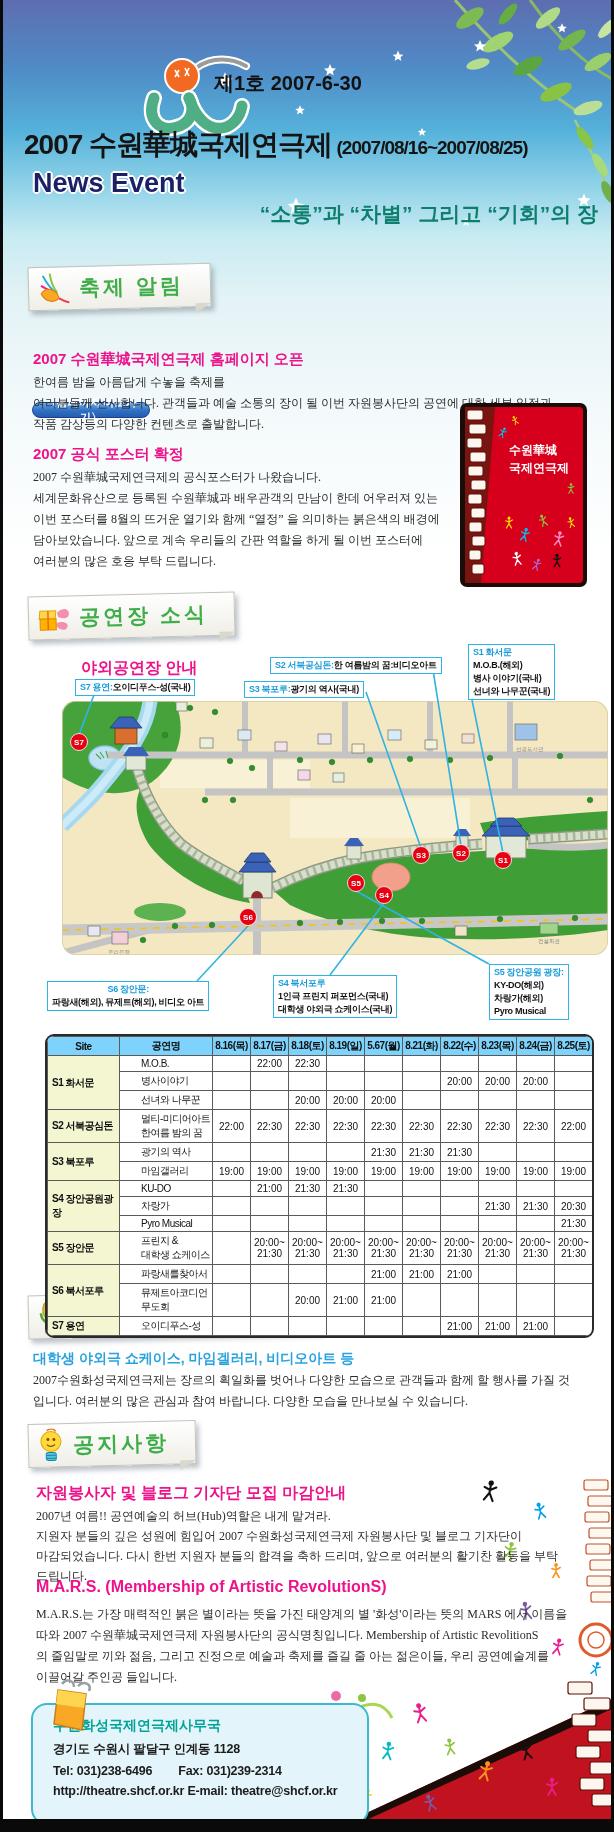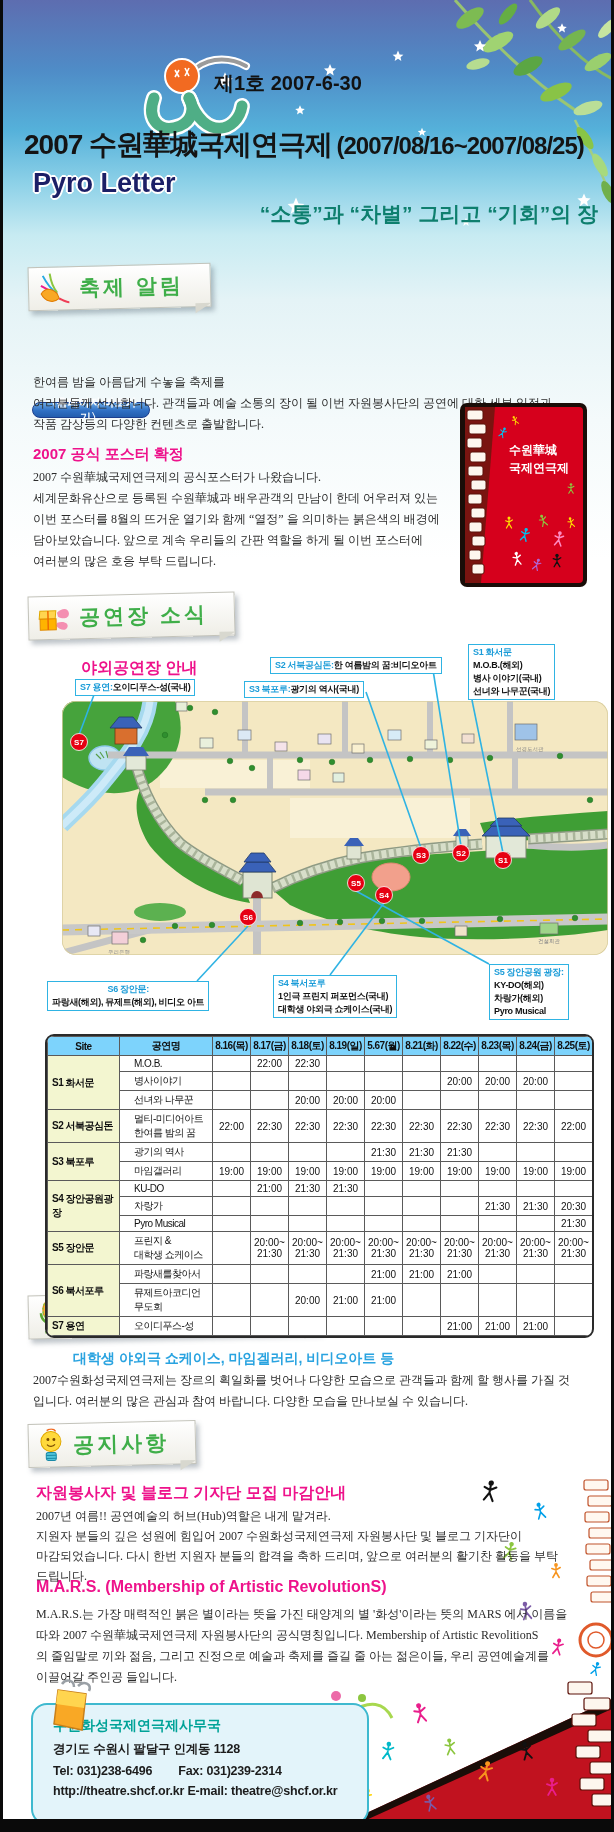--- a/index.html
+++ b/index.html
@@ -7,21 +7,21 @@
     font-family:"Liberation Sans",sans-serif;
     background:linear-gradient(180deg,#5d6db0 0px,#4f8cc7 70px,#55b1da 130px,#8fd2e8 185px,#c7ebf2 235px,#e4f3f6 300px,#f4fafb 420px,#ffffff 560px,#ffffff 100%);}
   .edge{position:absolute;top:0;bottom:0;width:3px;background:#0a0a0a;z-index:50;}
   .edge.left{left:0}.edge.right{right:0}
   .bottombar{position:absolute;left:0;right:0;bottom:0;height:13px;background:#0a0a0a;z-index:50;}
   .abs{position:absolute;}
   
   .issue{left:214px;top:70px;font-size:20px;font-weight:bold;color:#121212;letter-spacing:0;}
   .title-row{left:24px;top:126px;white-space:nowrap;}
   .title-main{font-size:28px;font-weight:bold;color:#141414;letter-spacing:-1px;}
-  .title-dates{font-size:24px;font-weight:bold;color:#141414;letter-spacing:-1px;}
+  .title-dates{font-size:19px;font-weight:bold;color:#141414;letter-spacing:-1px;}
   .newsletter{left:33px;top:168px;font-size:27px;font-weight:bold;color:#1b1f66;
     text-shadow:-2px 0 #fff,2px 0 #fff,0 -2px #fff,0 2px #fff,-1px -1px #fff,1px 1px #fff,-1px 1px #fff,1px -1px #fff;}
   .tagline{right:16px;top:200px;width:420px;text-align:right;font-size:21px;font-weight:bold;color:#0e7f6e;letter-spacing:0;}
   
   .banner{position:absolute;height:36px;padding:3px 26px 3px 8px;display:flex;align-items:center;gap:8px;
     background:linear-gradient(180deg,#ffffff,#efeee7);border:1px solid #c3c3ba;
     box-shadow:3px 4px 5px rgba(70,85,100,.35);transform:rotate(-1.4deg);}
   .banner .fold{position:absolute;right:-1px;bottom:-7px;width:0;height:0;
     border-left:16px solid #d8d8cf;border-bottom:10px solid transparent;}
   .btext{font-size:21px;font-weight:bold;color:#3fae49;letter-spacing:3px;white-space:nowrap;}
@@ -36,25 +36,25 @@
   
   .mlabel{position:absolute;background:#fff;border:1.5px solid #2fb3e3;padding:1px 4px;
     font-size:9px;font-weight:bold;color:#111;white-space:nowrap;line-height:13px;z-index:3;letter-spacing:-0.3px;}
   .mlabel .lt{color:#1b9cd8;}
   
   .tablewrap{position:absolute;left:45px;top:1034px;width:545px;border:2px solid #2a2a2a;border-radius:9px;overflow:hidden;background:#fff;z-index:2;}
   table.sched{border-collapse:collapse;width:100%;table-layout:fixed;}
   table.sched th,table.sched td{border:1px solid #5a5a5a;font-size:10px;text-align:center;padding:2px 1px;color:#111;}
   table.sched th{background:#7dd3fc;font-weight:bold;height:14px;letter-spacing:-0.5px;}
   table.sched td.site{background:#f3f6d0;font-weight:bold;text-align:left;padding-left:4px;letter-spacing:-0.5px;}
-  table.sched td.pname{text-align:left;padding-left:14px;white-space:pre-line;letter-spacing:-0.5px;}
+  table.sched td.pname{text-align:left;padding-left:21px;white-space:pre-line;letter-spacing:-0.5px;}
   table.sched td.time{white-space:pre-line;}
   table.sched col.c-site{width:72px;} table.sched col.c-name{width:93px;} table.sched col.c-day{width:38px;}
   
-  .subhead-blue{position:absolute;font-size:14px;font-weight:bold;color:#29a3e0;white-space:nowrap;margin-left:40px;}
+  .subhead-blue{position:absolute;font-size:14px;font-weight:bold;color:#29a3e0;white-space:nowrap;}
   
   .footbox{position:absolute;left:31px;top:1703px;width:334px;height:118px;background:#e3f4fa;
     border:2px solid #3fb9cf;border-radius:16px;z-index:2;}
   .footbox .inner{padding:12px 0 0 20px;}
   .f-org{font-size:14px;font-weight:bold;color:#00a398;margin-bottom:6px;}
   .f-line{font-size:12.5px;font-weight:bold;color:#1c1c1c;margin-bottom:6px;letter-spacing:-0.2px;white-space:nowrap;}
   .f-line .gap{display:inline-block;width:26px;}
   svg text{font-family:"Liberation Sans",sans-serif;}
   .marker-dot{fill:#e60012;stroke:#fff;stroke-width:0.8;}
   .marker-text{fill:#fff;font-size:8px;font-weight:bold;text-anchor:middle;}
@@ -124,35 +124,36 @@
       <use href="#star5" transform="translate(584,200) scale(1.1)"></use>
       <use href="#star5" transform="translate(466,222) scale(0.7)"></use>
     </g>
   </svg>
 
   <div class="abs issue">제1호 2007-6-30</div>
   <div class="abs title-row">
     <span class="title-main">2007 수원華城국제연극제</span>
     <span class="title-dates">(2007/08/16~2007/08/25)</span>
   </div>
-  <div class="abs newsletter">Pyro Letter</div>
+  <div class="abs newsletter">News Event</div>
   <div class="abs tagline">“소통”과 “차별” 그리고 “기회”의 장</div>
 
   <div class="banner" style="left:28px;top:265px;">
     <svg width="34" height="34" viewBox="0 0 34 34">
       <path d="M6,4 C10,12 14,18 20,22" stroke="#29abe2" stroke-width="2" fill="none"></path>
       <path d="M13,2 C14,10 16,16 20,21" stroke="#8cc63f" stroke-width="2" fill="none"></path>
       <path d="M4,14 C9,17 14,20 19,22" stroke="#ec1e8c" stroke-width="2" fill="none"></path>
       <path d="M20,22 C14,16 8,16 4,22 C8,30 16,32 22,27 Z" fill="#f9a825" stroke="#e07b00" stroke-width="1"></path>
       <path d="M22,27 C26,29 29,31 32,31" stroke="#ef3e56" stroke-width="2" fill="none"></path>
     </svg>
     <span class="btext">축제 알림</span>
     <div class="fold"></div>
   </div>
 
+  <div class="headline" style="left:33px;top:350px;">2007 수원華城국제연극제 홈페이지 오픈</div>
   <div class="bodytext" style="left:33px;top:372px;">한여름 밤을 아름답게 수놓을 축제를
 여러분들께 선사합니다.  관객들과 예술 소통의 장이 될 이번 자원봉사단의 공연에 대한 세부 일정과
 작품 감상등의 다양한 컨텐츠로 출발합니다.</div>
 
   <button class="go-btn">〈홈페이지 바로가기〉</button>
 
   <div class="headline" style="left:33px;top:445px;">2007 공식 포스터 확정</div>
   <div class="bodytext" style="left:33px;top:467px;width:420px;">2007 수원華城국제연극제의 공식포스터가 나왔습니다.
 세계문화유산으로 등록된 수원華城과 배우관객의 만남이 한데 어우러져 있는
 이번 포스터를 8월의 뜨거운 열기와 함께  “열정” 을 의미하는 붉은색의 배경에

